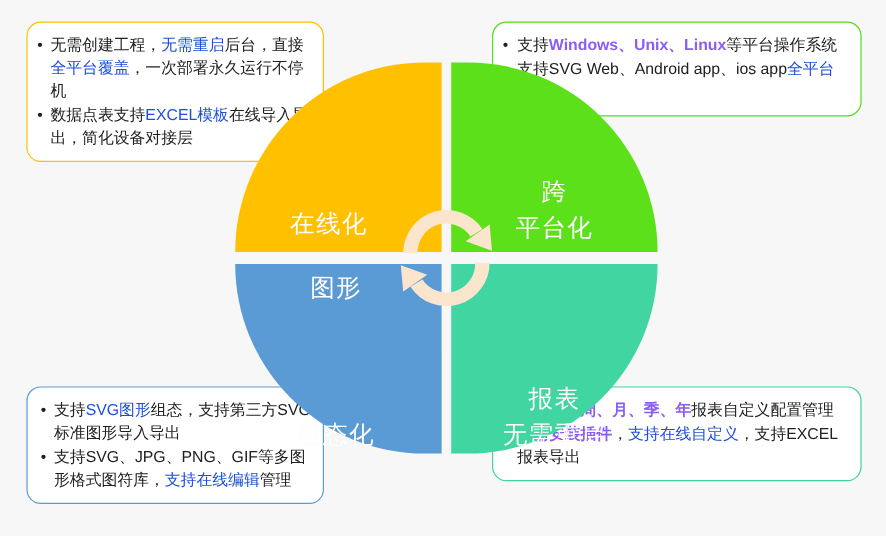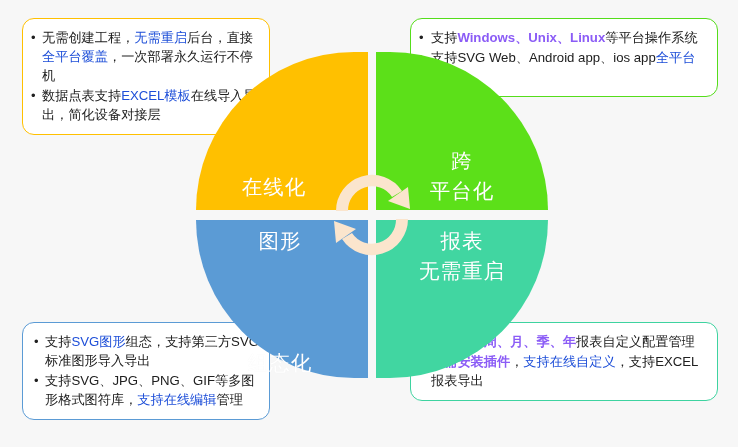--- a/index.html
+++ b/index.html
@@ -92,21 +92,21 @@
     background: #5b9bd5;
     border-radius: 0 0 0 172px;
     padding-top: 6px; padding-right: 4px;
     justify-content: space-between;
   }
   #quad-br {
     right: 0; bottom: 0;
     background: #41d6a1;
     border-radius: 0 0 172px 0;
     padding-top: 6px;
-    justify-content: flex-start;
+    justify-content: flex-end;
     margin-top: 44px;
   }
   .quad .line { display: block; white-space: nowrap; }
   #quad-tl .line { margin-bottom: 2px; }
 
   
   #cycle {
     position: absolute;
     left: 50%; top: 50%;
     transform: translate(-50%, -50%);

